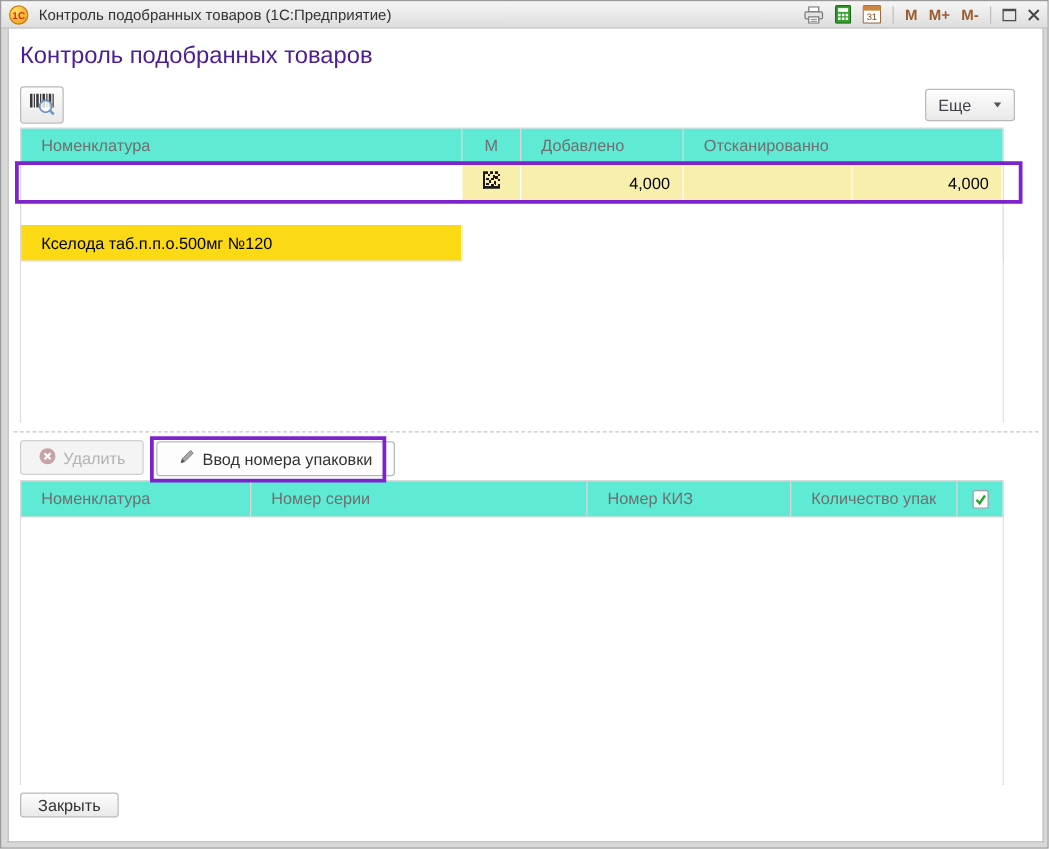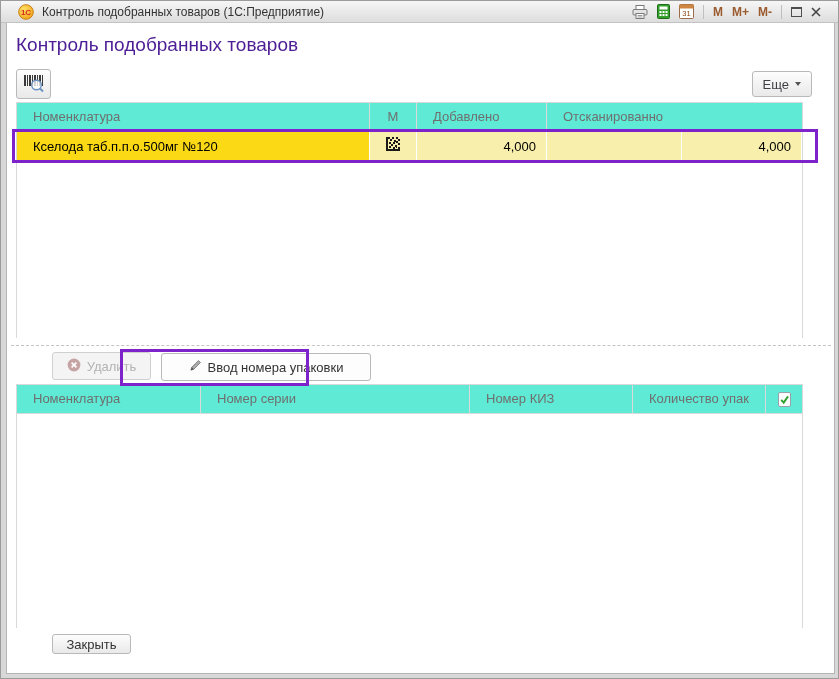--- a/index.html
+++ b/index.html
@@ -13,21 +13,21 @@
   body{font-family:"Liberation Sans","DejaVu Sans",sans-serif;}
   .window{
     position:relative;width:839px;height:679px;
     background:#d8d8d8;border:1px solid #9b9b9b;overflow:hidden;
   }
   
   .titlebar{
     position:absolute;left:0;top:0;right:0;height:22px;
     background:linear-gradient(#f6f6f6,#dddddd);
     border-bottom:1px solid #c3c3c3;
-    display:flex;align-items:center;padding:0 17px;gap:6px;
+    display:flex;align-items:center;padding:0 6px;gap:6px;
   }
   .titlebar .logo{width:16px;height:16px;flex:0 0 auto;display:flex;}
   .titlebar .title{font-size:12px;color:#333;white-space:nowrap;margin-left:2px;flex:1 1 auto;overflow:hidden;}
   .tb-icons{display:flex;align-items:center;gap:9px;flex:0 0 auto;}
   .tb-icons .icon{display:flex;align-items:flex-start;cursor:default;}
   .tb-sep{width:1px;height:14px;background:#bfbfbf;}
   .mem-btn{font-size:12px;font-weight:bold;color:#9a5b2e;line-height:14px;cursor:default;}
   .win-max{width:11px;height:10px;border:1px solid #4d4d4d;border-top-width:2px;}
   
   .content{
@@ -37,21 +37,21 @@
   .page-title{font-size:19px;font-weight:400;color:#4c1d95;position:absolute;left:9px;top:11px;}
   
   .icon-btn{
     position:absolute;left:9px;top:46px;width:35px;height:30px;
     border:1px solid #b9b9b9;border-radius:3px;background:linear-gradient(#fdfdfd,#e9e9e9);
     display:flex;align-items:center;justify-content:center;cursor:pointer;
   }
   .more-btn{
     position:absolute;right:22px;top:48px;height:26px;padding:0 10px;
     border:1px solid #b9b9b9;border-radius:3px;background:linear-gradient(#fdfdfd,#e9e9e9);
-    display:flex;align-items:center;gap:6px;font-size:13px;color:#3f3f46;cursor:pointer;
+    display:flex;align-items:center;gap:18px;font-size:13px;color:#3f3f46;cursor:pointer;
     font-family:inherit;
   }
   .caret{width:0;height:0;border-left:3.5px solid transparent;border-right:3.5px solid transparent;border-top:4px solid #555;}
   
   .tbl{position:absolute;left:9px;width:787px;border:1px solid #d9d9d9;background:#fff;}
   .tbl-head{display:grid;background:#5eead4;border-bottom:1px solid #d9d9d9;}
   .tbl-head .hc{
     font-size:13px;color:var(--header-text-grey);line-height:28px;height:28px;
     padding:0 4px 0 16px;border-right:1px solid #d9d9d9;overflow:hidden;white-space:nowrap;cursor:default;
   }
@@ -60,44 +60,44 @@
   .t1{top:79px;height:236px;}
   .t1 .tbl-head,.t1 .trow{grid-template-columns:353px 47px 130px 135px 120px;}
   .t2{top:361px;height:244px;}
   .t2 .tbl-head{grid-template-columns:184px 269px 163px 133px 36px;}
   .trow{display:grid;}
   .trow .tc{
     font-size:13px;color:#000;height:29px;line-height:29px;
     padding:0 10px 0 16px;border-right:1px solid #fff;border-bottom:1px solid #e9df9f;
     background:var(--selected-row-yellow);overflow:hidden;white-space:nowrap;
   }
-  .trow .tc.sel{background:var(--selected-cell-yellow);}
+  .trow .tc.sel{background:var(--selected-cell-yellow);margin-top:48px;}
   .trow .tc.num{text-align:right;}
   .trow .tc.center{text-align:center;padding:0;display:flex;align-items:center;justify-content:center;}
   .tbl-filler{background:#fff;}
   
   .ann-row{
     position:absolute;left:5px;top:106px;width:806px;height:34px;
     border:3px solid var(--annotation-purple);pointer-events:none;z-index:5;
   }
   .ann-btn{
     position:absolute;left:113px;top:326px;width:189px;height:37px;
     border:3px solid var(--annotation-purple);pointer-events:none;z-index:5;
   }
   
   .dashed{position:absolute;left:4px;top:322px;width:820px;border-top:1px dashed #c4c4c4;}
   
   .btn{
     border:1px solid #b9b9b9;border-radius:3px;background:linear-gradient(#fdfdfd,#e9e9e9);
     font-size:13px;color:#333;display:flex;align-items:center;justify-content:center;gap:6px;
-    cursor:pointer;font-family:inherit;margin-left:36px;
+    cursor:pointer;font-family:inherit;
   }
   .btn-delete{position:absolute;left:9px;top:329px;width:99px;height:28px;
     background:#f4f4f4;border-color:#d0d0d0;color:#b3b3b3;cursor:default;}
-  .btn-enter{position:absolute;left:118px;top:330px;width:210px;height:28px;background:#fdfdfd;}
+  .btn-enter{position:absolute;left:118px;top:330px;width:191px;height:28px;background:#fdfdfd;}
   .btn-close{position:absolute;left:9px;top:611px;width:79px;height:20px;}
 </style>
 </head>
 <body>
 
 <div class="window">
 
   <div class="titlebar">
     <span class="logo">
       <svg viewBox="0 0 16 16" width="16" height="16">

